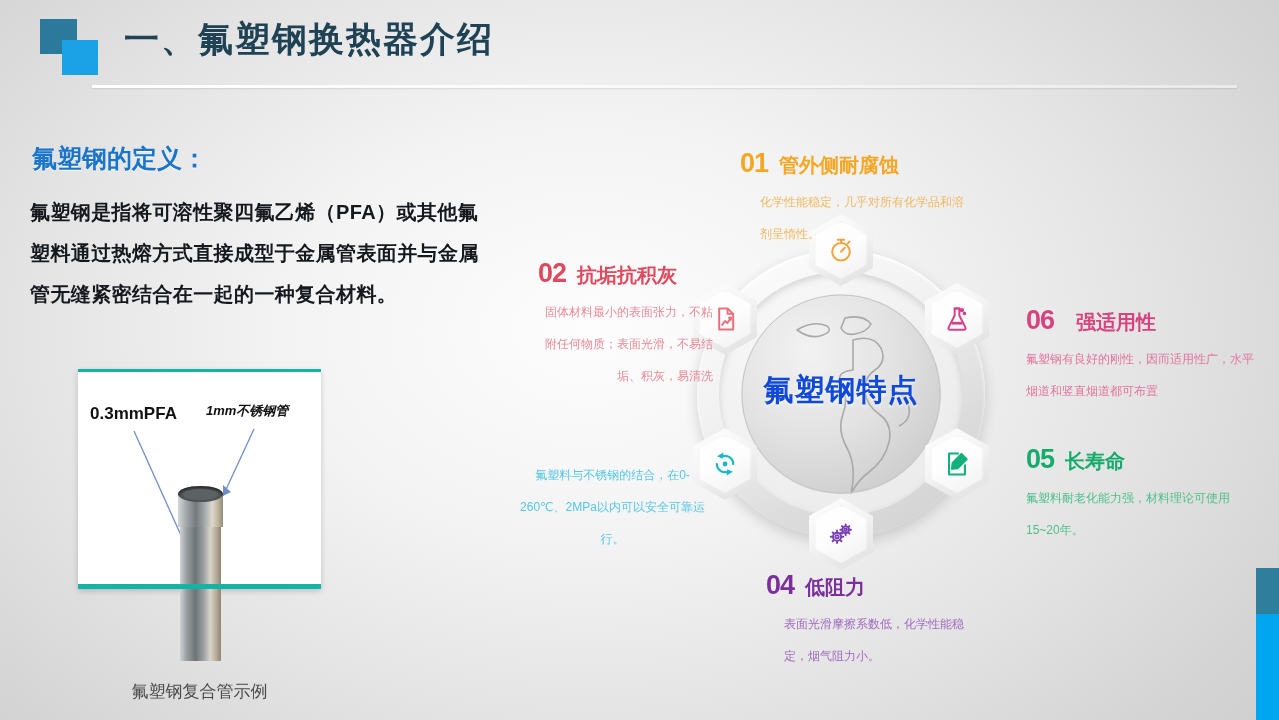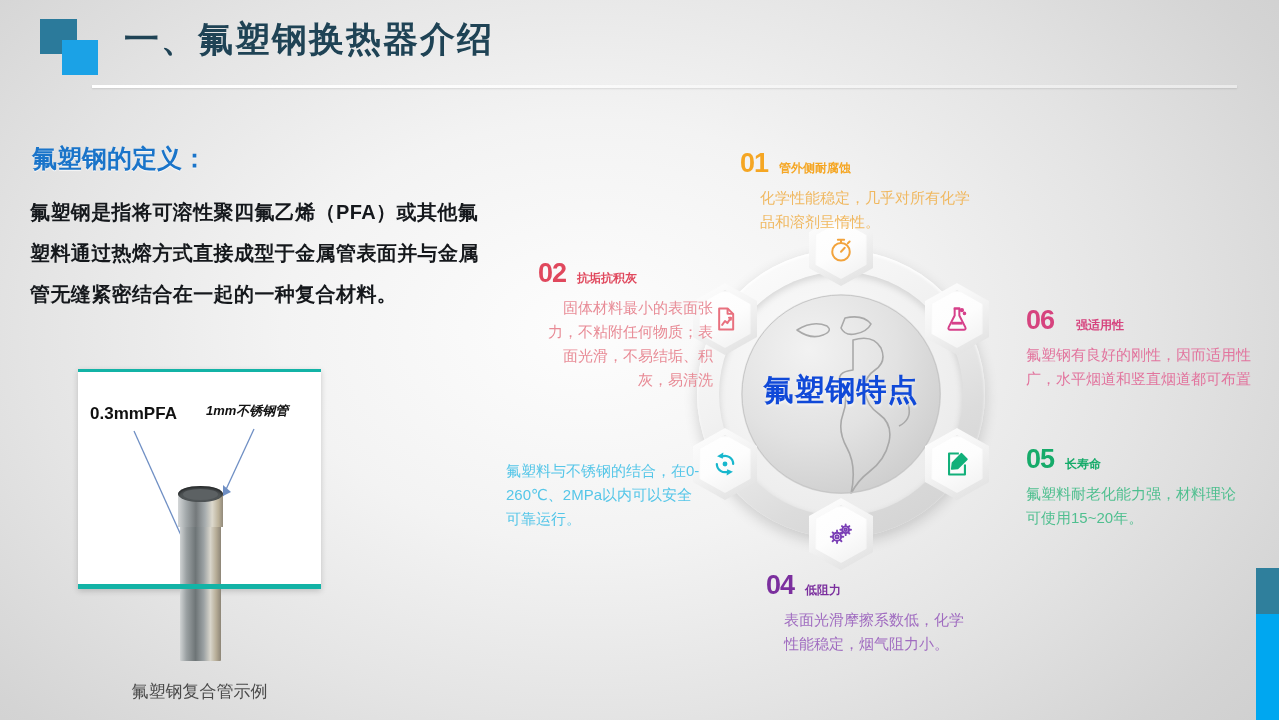--- a/index.html
+++ b/index.html
@@ -119,27 +119,27 @@
   #hex-timer{left:112px;top:-36px;}
   #hex-flask{left:228px;top:33px;}
   #hex-edit{left:228px;top:178px;}
   #hex-gears{left:112px;top:248px;}
   #hex-recycle{left:-4px;top:178px;}
   #hex-report{left:-4px;top:33px;}
   
   .feat{position:absolute;}
   .feat-head{display:flex;align-items:baseline;white-space:nowrap;}
   .feat-num{font-size:27px;font-weight:bold;letter-spacing:-1px;}
-  .feat-title{font-size:12px;font-weight:bold;margin-left:11px;}
-  .feat-desc{font-size:15px;line-height:24px;margin-top:7px;}
+  .feat-title{font-size:20px;font-weight:bold;margin-left:11px;}
+  .feat-desc{font-size:12px;line-height:32px;margin-top:7px;}
   #feat-01{left:740px;top:148px;width:230px;}
   #feat-01 .feat-desc{margin-left:20px;}
   #feat-02{left:538px;top:258px;width:175px;text-align:right;}
   #feat-03{left:492px;top:452px;width:215px;}
-  #feat-03 .feat-desc{margin-left:14px;}
+  #feat-03 .feat-desc{margin-left:26px;text-align:center;}
   #feat-04{left:766px;top:570px;width:205px;}
   #feat-04 .feat-desc{margin-left:18px;}
   #feat-05{left:1026px;top:444px;width:215px;}
   #feat-06{left:1026px;top:305px;width:230px;}
   #feat-06 .feat-title{margin-left:22px;}
   
   #accent-dark{position:absolute;right:0;top:568px;width:23px;height:46px;background:#2f7f9c;}
   #accent-light{position:absolute;right:0;top:614px;width:23px;height:106px;background:#00a7f0;}
 </style>
 </head>

